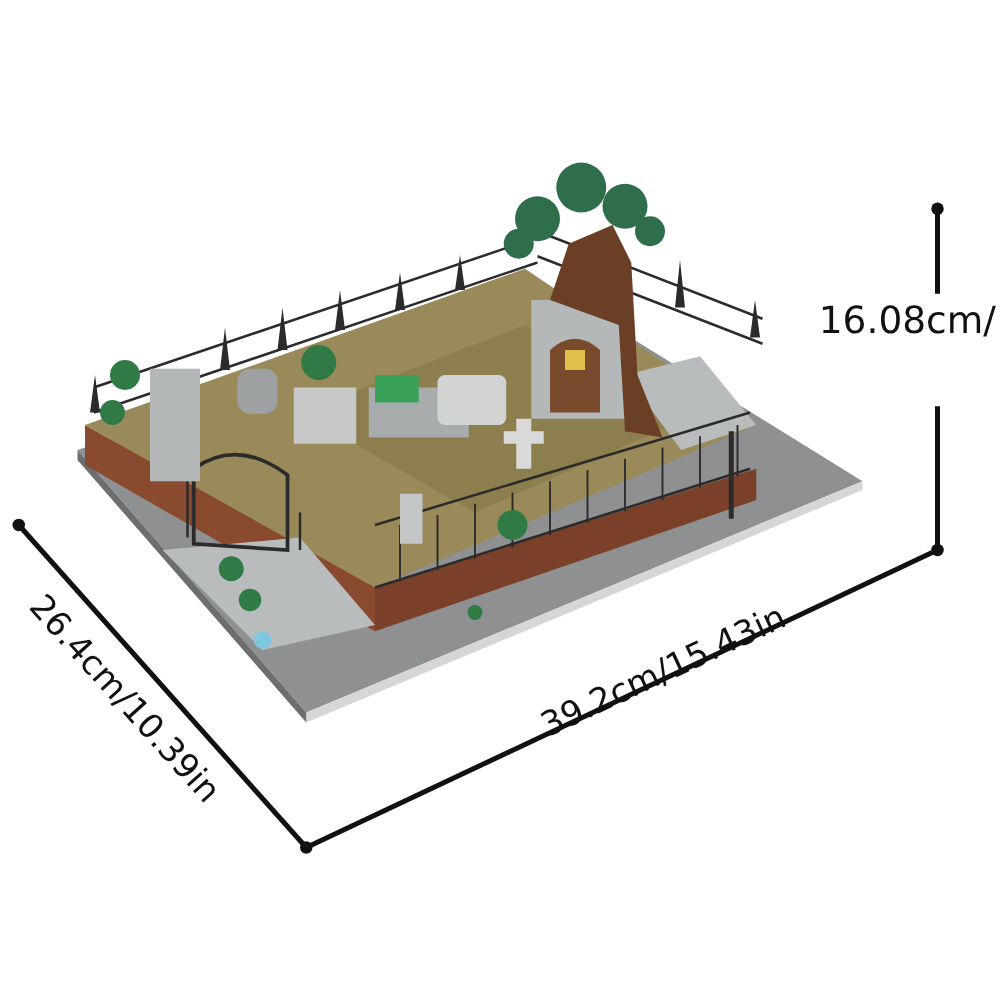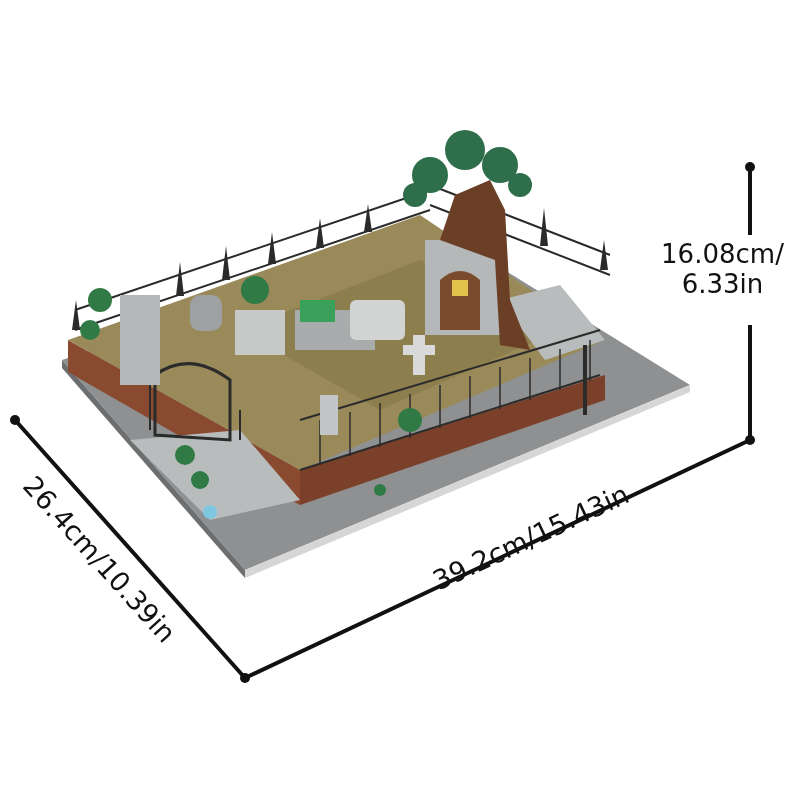--- a/index.html
+++ b/index.html
@@ -1,19 +1,19 @@
 <!DOCTYPE html>
 <html><head>
   <meta charset="utf-8">
   <style>
     html, body { margin: 0; padding: 0; background: #ffffff; }
     body { width: 800px; height: 800px; position: relative; overflow: hidden; font-family: "DejaVu Sans", sans-serif; }
     .stage { position: absolute; left: 0; top: 0; width: 800px; height: 800px; }
     .label { position: absolute; color: #111; font-size: 27px; white-space: nowrap; line-height: 1.15; }
-    .label-height { left: 655px; top: 240px; text-align: center; width: 135px; font-size: 26px; }
+    .label-height { left: 655px; top: 240px; text-align: center; width: 135px; font-size: 30px; }
     .label-width { left: 428px; top: 568px; transform: rotate(-25deg); transform-origin: left top; font-size: 27px; }
     .label-depth { left: 40px; top: 470px; transform: rotate(48deg); transform-origin: left top; font-size: 27px; }
     .label span { display: block; }
   </style>
 </head>
 <body>
 
 <div class="stage">
   <svg width="800" height="800" viewBox="0 0 800 800">
 
@@ -111,17 +111,16 @@
       <line x1="15" y1="420" x2="245" y2="678"></line>
       <circle cx="750" cy="167" r="5" stroke="none"></circle>
       <circle cx="750" cy="440" r="5" stroke="none"></circle>
       <circle cx="245" cy="678" r="5" stroke="none"></circle>
       <circle cx="15" cy="420" r="5" stroke="none"></circle>
     </g>
   </svg>
 
   <div class="label label-height">
     <span>16.08cm/</span>
-    <span>6.33in</span>
   </div>
   <div class="label label-width">39.2cm/15.43in</div>
   <div class="label label-depth">26.4cm/10.39in</div>
 </div>
 
 </body></html>

